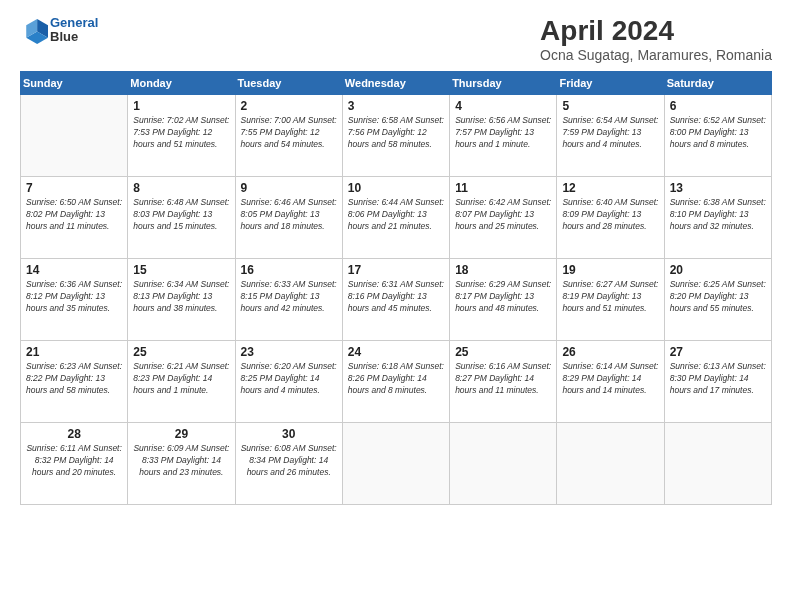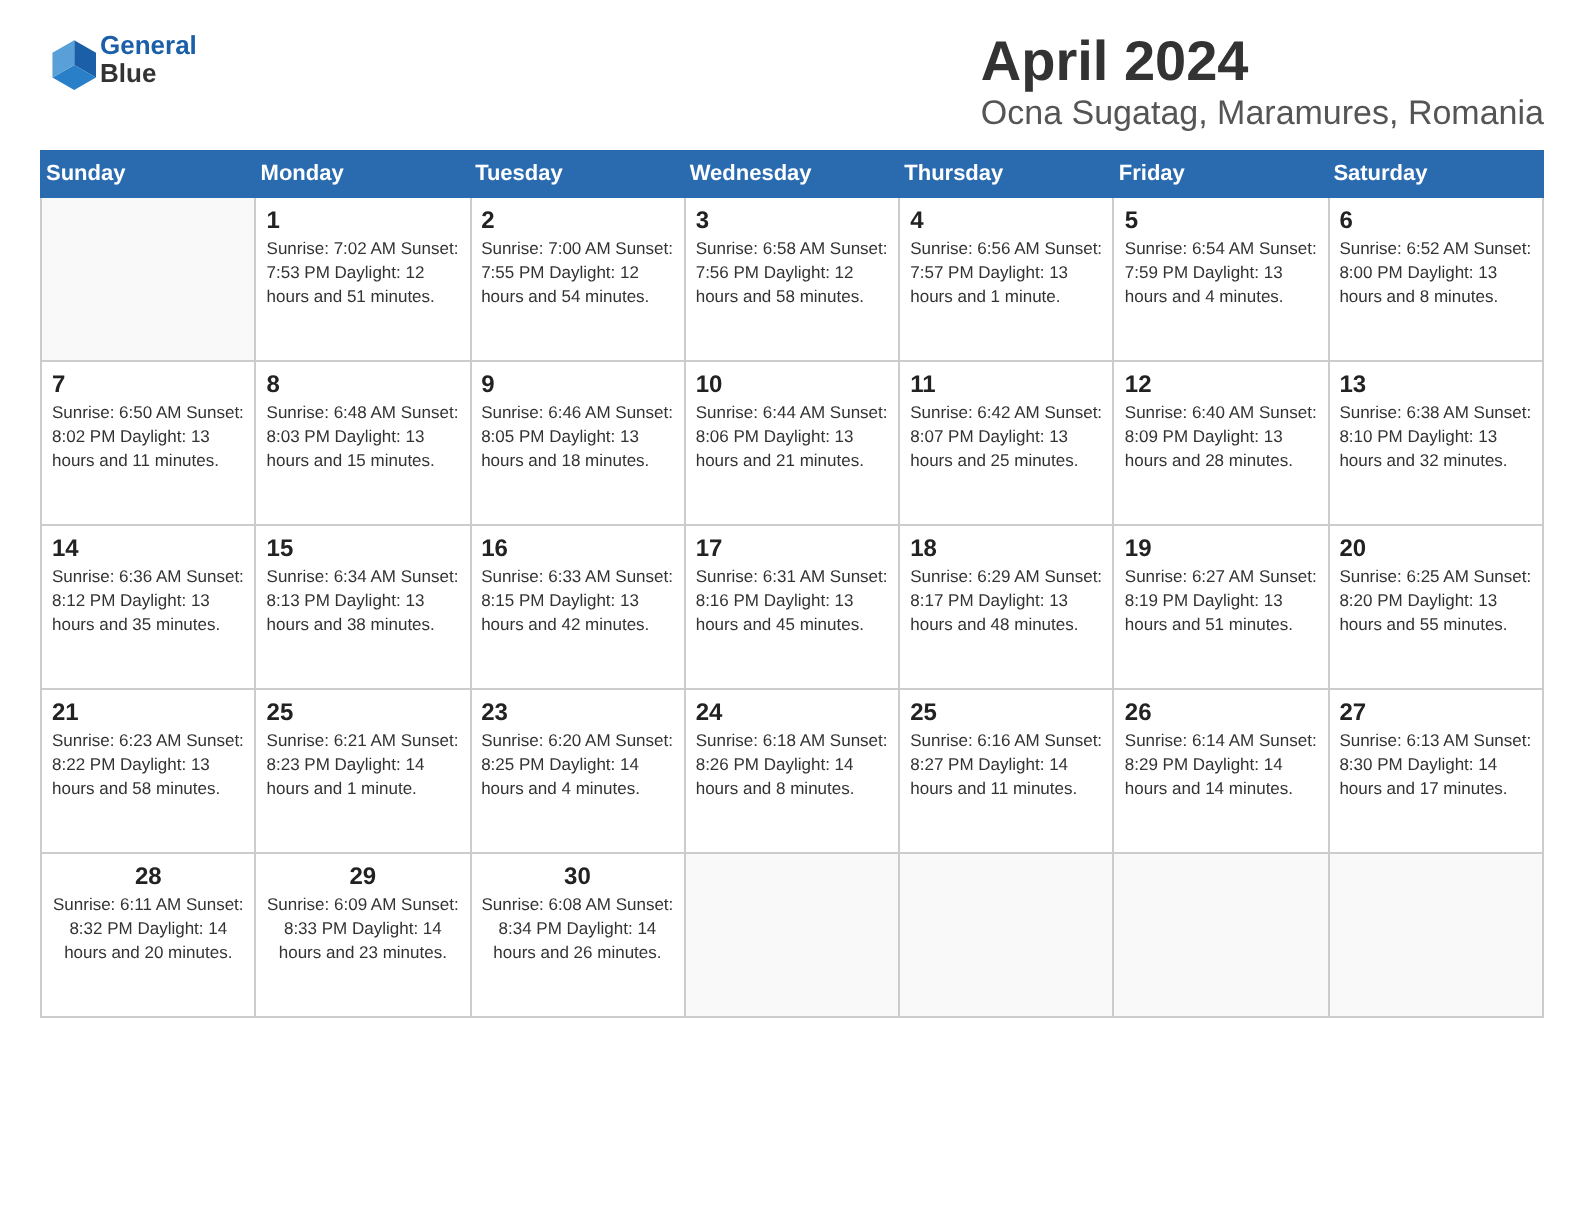--- a/index.html
+++ b/index.html
@@ -16,21 +16,21 @@
       padding: 16px 20px 10px 20px;
     }
     .header {
       display: flex;
       justify-content: space-between;
       align-items: flex-start;
       margin-bottom: 8px;
     }
     .logo {
       display: flex;
-      align-items: flex-end;
+      align-items: flex-start;
       gap: 0px;
     }
     .logo-text {
       font-size: 13px;
       font-weight: bold;
       color: #333;
       line-height: 1.1;
     }
     .logo-text span {
       color: #1a5fa8;
@@ -43,21 +43,21 @@
     .title-block {
       text-align: left;
     }
     .month-title {
       font-size: 28px;
       font-weight: bold;
       color: #333;
       line-height: 1.1;
     }
     .subtitle {
-      font-size: 17px;
+      font-size: 14px;
       color: #555;
     }
     .calendar {
       width: 100%;
       border-collapse: collapse;
       font-size: 9.5px;
     }
     .calendar thead th {
       background-color: #2a6bb0;
       color: #fff;
@@ -78,20 +78,21 @@
       font-size: 12px;
       font-weight: bold;
       color: #222;
       display: block;
       margin-bottom: 2px;
     }
     .day-info {
       font-size: 8.5px;
       color: #333;
       line-height: 1.4;
+      font-style: italic;
     }
     .empty-cell {
       background: #f9f9f9;
     }
     .last-row td {
       height: 70px;
       text-align: center;
     }
   </style>
 </head>

